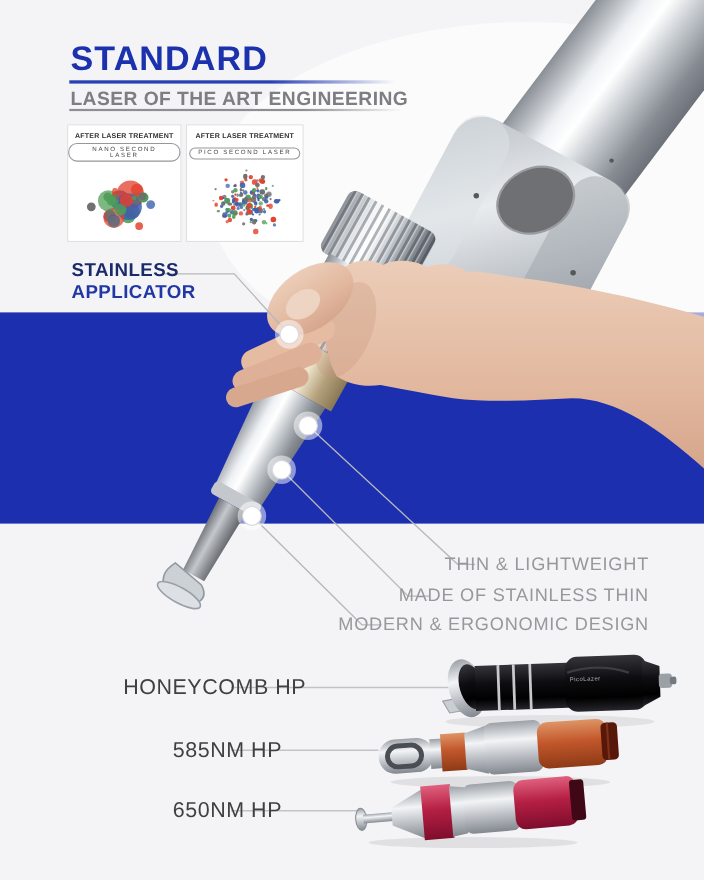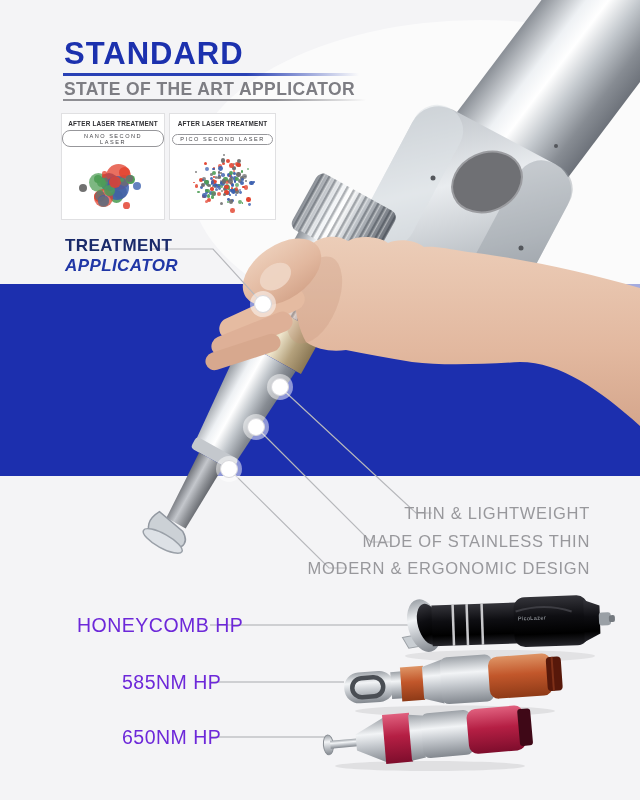--- a/index.html
+++ b/index.html
@@ -16,27 +16,27 @@
   
   .cbox{top:113px;width:104px;height:107px;background:#fff;border:1px solid #e0e0e2;
         box-sizing:border-box;text-align:center;}
   .cbox .bh{margin-top:6px;font-size:6.4px;font-weight:700;color:#2f2f33;letter-spacing:.2px;}
   .pill{display:inline-block;margin-top:3px;border:1px solid #97979b;border-radius:8px;
         padding:1.5px 7px;font-size:5.6px;color:#46464a;letter-spacing:1.5px;}
   .dot-field{position:relative;width:96px;height:72px;margin:3px auto 0;}
   .dot{position:absolute;border-radius:50%;}
   
   .std1{left:65px;top:236px;font-size:17px;font-weight:800;color:#1a2a6a;letter-spacing:.4px;}
-  .std2{left:65px;top:256px;font-size:17px;font-weight:700;color:#2137a6;letter-spacing:.4px;font-style:italic;}
+  .std2{left:65px;top:256px;font-size:17px;font-weight:700;color:#2137a6;letter-spacing:.4px;}
   
   .band{left:0;top:284px;width:640px;height:192px;background:#1c2fae;}
   
   .feat{width:540px;right:50px;text-align:right;font-size:16.5px;color:#98989c;letter-spacing:.7px;}
   
-  .prod{font-size:19.5px;color:#6d28d9;letter-spacing:.5px;}
+  .prod{font-size:19.5px;color:#404040;letter-spacing:.5px;margin-left:35px;}
   .brand{left:518px;top:615px;font-size:5.5px;color:#aeb3b9;letter-spacing:.4px;transform:rotate(-2deg);}
   svg{position:absolute;left:0;top:0;pointer-events:none;}
 </style>
 </head>
 <body>
 
 <div class="abs band"></div>
 
 <svg width="640" height="800" viewBox="0 0 640 800">
   <defs>
@@ -231,21 +231,21 @@
     <rect x="384" y="711" width="27" height="49" fill="url(#crimsonG)"></rect>
     <polygon points="410,713 424,715 424,757 410,759" fill="url(#silverH)"></polygon>
     <rect x="422" y="713" width="50" height="45" rx="7" fill="url(#silverH)"></rect>
     <rect x="468" y="713" width="57" height="45" rx="9" fill="url(#crimsonG)"></rect>
     <rect x="519" y="717" width="13" height="37" rx="3" fill="#3f0817"></rect>
   </g>
 </svg>
 
 <div class="abs title">STANDARD</div>
 <div class="abs title-rule"></div>
-<div class="abs subtitle">STATE OF THE ART APPLICATOR</div>
+<div class="abs subtitle">LASER OF THE ART ENGINEERING</div>
 <div class="abs subtitle-rule"></div>
 
 <div class="abs cbox" style="left:61px;">
   <div class="bh">AFTER LASER TREATMENT</div>
   <div><span class="pill">NANO SECOND LASER</span></div>
   <div class="dot-field">
       <div class="dot" style="left: 45.4px; top: 39.7px; width: 13.1px; height: 13.1px; background: rgb(79, 158, 87); opacity: 0.89;"></div>
       <div class="dot" style="left: 48.2px; top: 34.7px; width: 14.3px; height: 14.3px; background: rgb(110, 110, 110); opacity: 0.8;"></div>
       <div class="dot" style="left: 35.2px; top: 22.8px; width: 17.9px; height: 17.9px; background: rgb(58, 95, 174); opacity: 0.95;"></div>
       <div class="dot" style="left: 40.7px; top: 13.5px; width: 25.7px; height: 25.7px; background: rgb(226, 66, 46); opacity: 0.76;"></div>
@@ -424,21 +424,21 @@
       <div class="dot" style="left: 39px; top: 38px; width: 2.2px; height: 2.2px; background: rgb(110, 110, 110); opacity: 0.89;"></div>
       <div class="dot" style="left: 59.5px; top: 32.4px; width: 2.4px; height: 2.4px; background: rgb(58, 95, 174); opacity: 0.99;"></div>
       <div class="dot" style="left: 36.2px; top: 47.3px; width: 3.4px; height: 3.4px; background: rgb(79, 158, 87); opacity: 0.93;"></div>
       <div class="dot" style="left: 54.7px; top: 26.5px; width: 2.3px; height: 2.3px; background: rgb(226, 66, 46); opacity: 0.85;"></div>
       <div class="dot" style="left: 60.1px; top: 39.4px; width: 3.9px; height: 3.9px; background: rgb(226, 66, 46); opacity: 0.78;"></div>
       <div class="dot" style="left: 66.3px; top: 22.3px; width: 2.3px; height: 2.3px; background: rgb(79, 158, 87); opacity: 0.99;"></div>
       <div class="dot" style="left: 18.8px; top: 33.6px; width: 1.6px; height: 1.6px; background: rgb(226, 66, 46); opacity: 0.82;"></div>
     </div>
 </div>
 
-<div class="abs std1">TREATMENT</div>
+<div class="abs std1">STAINLESS</div>
 <div class="abs std2">APPLICATOR</div>
 
 <div class="abs feat" style="top:504px;text-align:right;">THIN &amp; LIGHTWEIGHT</div>
 <div class="abs feat" style="top:532px;">MADE OF STAINLESS THIN</div>
 <div class="abs feat" style="top:559px;">MODERN &amp; ERGONOMIC DESIGN</div>
 
 <div class="abs prod" style="left:77px;top:614px;">HONEYCOMB HP</div>
 <div class="abs prod" style="left:122px;top:671px;">585NM HP</div>
 <div class="abs prod" style="left:122px;top:726px;">650NM HP</div>
 <div class="abs brand">PicoLazer</div>

